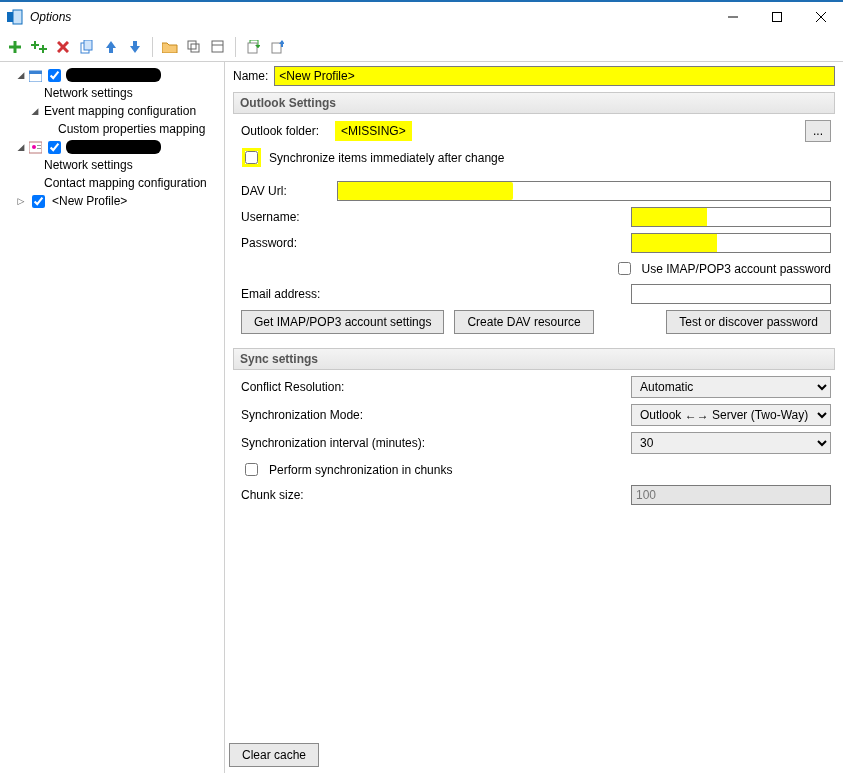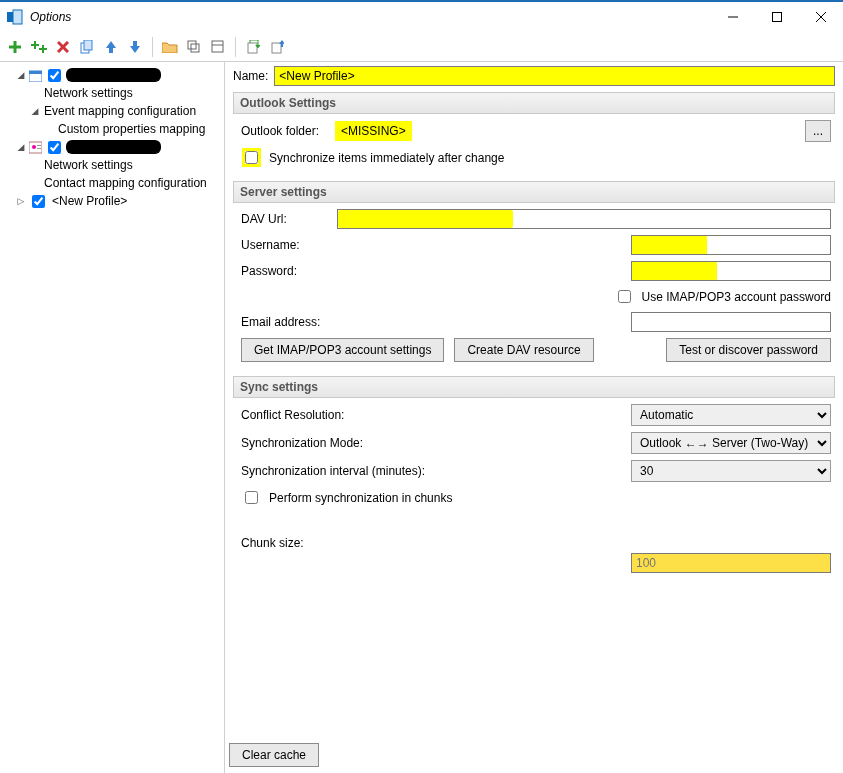--- a/index.html
+++ b/index.html
@@ -43,21 +43,21 @@
     background: linear-gradient(#f4f4f4,#e6e6e6);
     border: 1px solid #c9c9c9;
     padding: 3px 6px; color: #555; font-weight: 600;
     margin: 0 0 6px 0;
   }
   .section-body { padding: 0 4px 8px 8px; }
 
   .frow { display: flex; align-items: center; margin-bottom: 6px; gap: 8px; }
   .frow .lbl { white-space: nowrap; }
   .txt { height: 20px; border: 1px solid #7a7a7a; padding: 0 4px; font-family: inherit; font-size: 12px; background: #fff; }
-  .txt.disabled { background: #fde047; color: #777; margin-top: 40px; }
+  .txt.disabled { background: #e5e5e5; color: #777; }
   .browse-btn { width: 26px; height: 22px; border: 1px solid #9a9a9a; background: #e9e9e9; font-family: inherit; font-size: 12px; padding: 0; }
   .btn { height: 24px; border: 1px solid #8a8a8a; background: #e9e9e9; font-family: inherit; font-size: 12px; padding: 0 12px; }
   .sel { height: 22px; border: 1px solid #9a9a9a; background: #efefef; font-family: inherit; font-size: 12px; padding: 0 4px; }
   .chk { width: 13px; height: 13px; }
 
   .hl-yellow { background: #ffff00; outline: 2px solid #ffff00; }
   .hl-yellow-box { outline: 3px solid #ffff00; }
   .hl-yellow-fill { background: #ffff00; }
   .lowleft { display: flex; align-items: flex-start; height: 30px; padding: 0 4px; }
 
@@ -271,21 +271,20 @@
             <span class="hl-yellow" style="padding:1px 4px">&lt;MISSING&gt;</span>
             <span style="flex:1"></span>
             <button class="browse-btn">...</button>
           </div>
           <div class="frow">
             <input type="checkbox" class="chk hl-yellow-box" style="">
             <span class="lbl">Synchronize items immediately after change</span>
           </div>
         </div>
 
-        <div class="section-h">Server settings</div>
         <div class="section-body">
           <div class="frow">
             <span class="lbl" style="width:88px">DAV Url:</span>
             <div style="position:relative; flex:1;">
               <input type="text" class="txt" style="width: 100%; padding-left: 180px;" value="">
               <span class="hl-yellow-fill" style="position:absolute; left:1px; top:1px; bottom:1px; width:175px; border-radius:2px;"></span>
             </div>
           </div>
           <div class="frow">
             <span class="lbl" style="width:88px">Username:</span>

